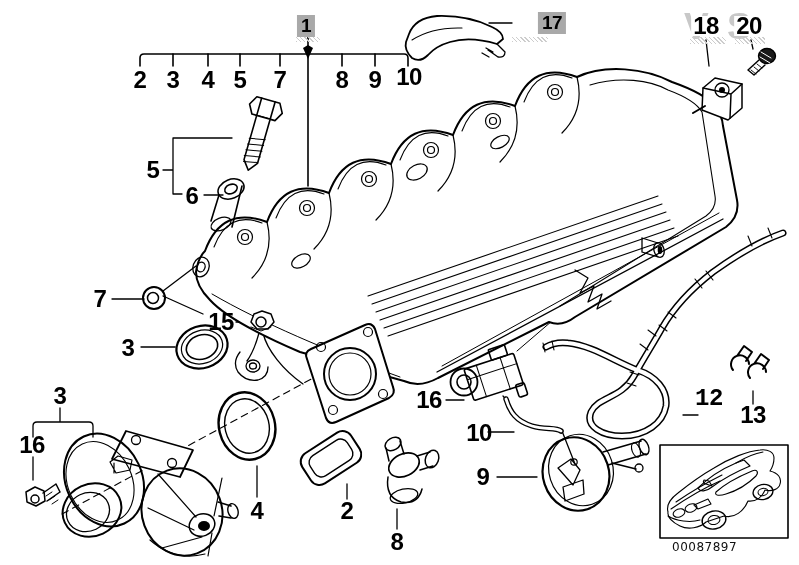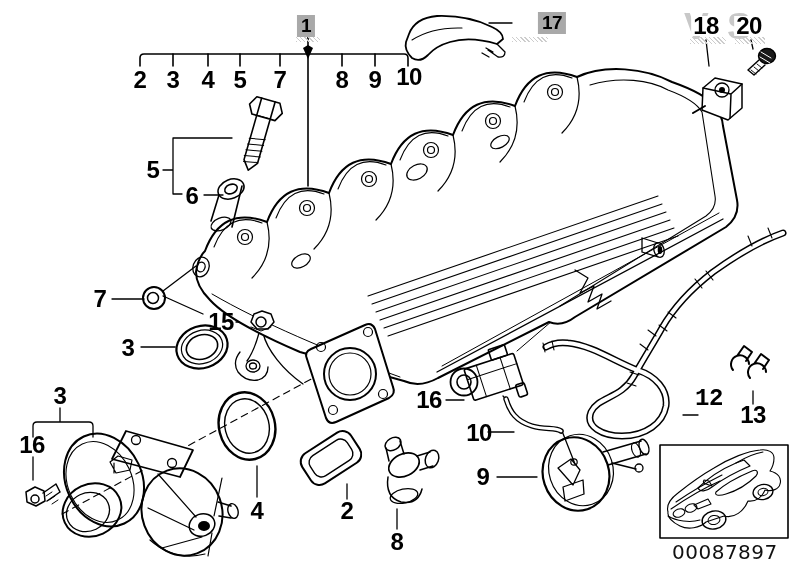--- a/index.html
+++ b/index.html
@@ -7,21 +7,21 @@
          font-family:"Liberation Sans",sans-serif;}
   #art{position:absolute;left:0;top:0;}
   .lbl{position:absolute;transform:translate(-50%,-50%);font-weight:bold;font-size:24px;
        line-height:20px;color:#000;letter-spacing:-0.5px;white-space:nowrap;z-index:5;}
   .lbl.box{background:#a9a9a9;padding:1px 4px;font-size:19px;}
   .lbl.halo{background:#ffffff;padding:0 2px;}
   .wm{position:absolute;font-weight:bold;font-size:37px;line-height:37px;color:#c8c8c8;
       z-index:1;font-family:"Liberation Sans",sans-serif;}
   .hatch{position:absolute;height:7px;z-index:1;
       background:repeating-linear-gradient(45deg,#cdcdcd 0 1px,transparent 1px 3px);}
-  #part-number{position:absolute;left:672px;top:540px;font-size:20px;color:#111;
+  #part-number{position:absolute;left:672px;top:540px;font-size:12px;color:#111;
       letter-spacing:0.5px;z-index:5;font-family:"DejaVu Sans",sans-serif;}
 </style>
 </head>
 <body>
 
 <div id="stage">
 
   <span class="wm" style="left:684px;top:8px;">V</span>
   <span class="wm" style="left:727px;top:8px;">S</span>
   <div class="hatch" style="left:690px;top:37px;width:36px;"></div>

